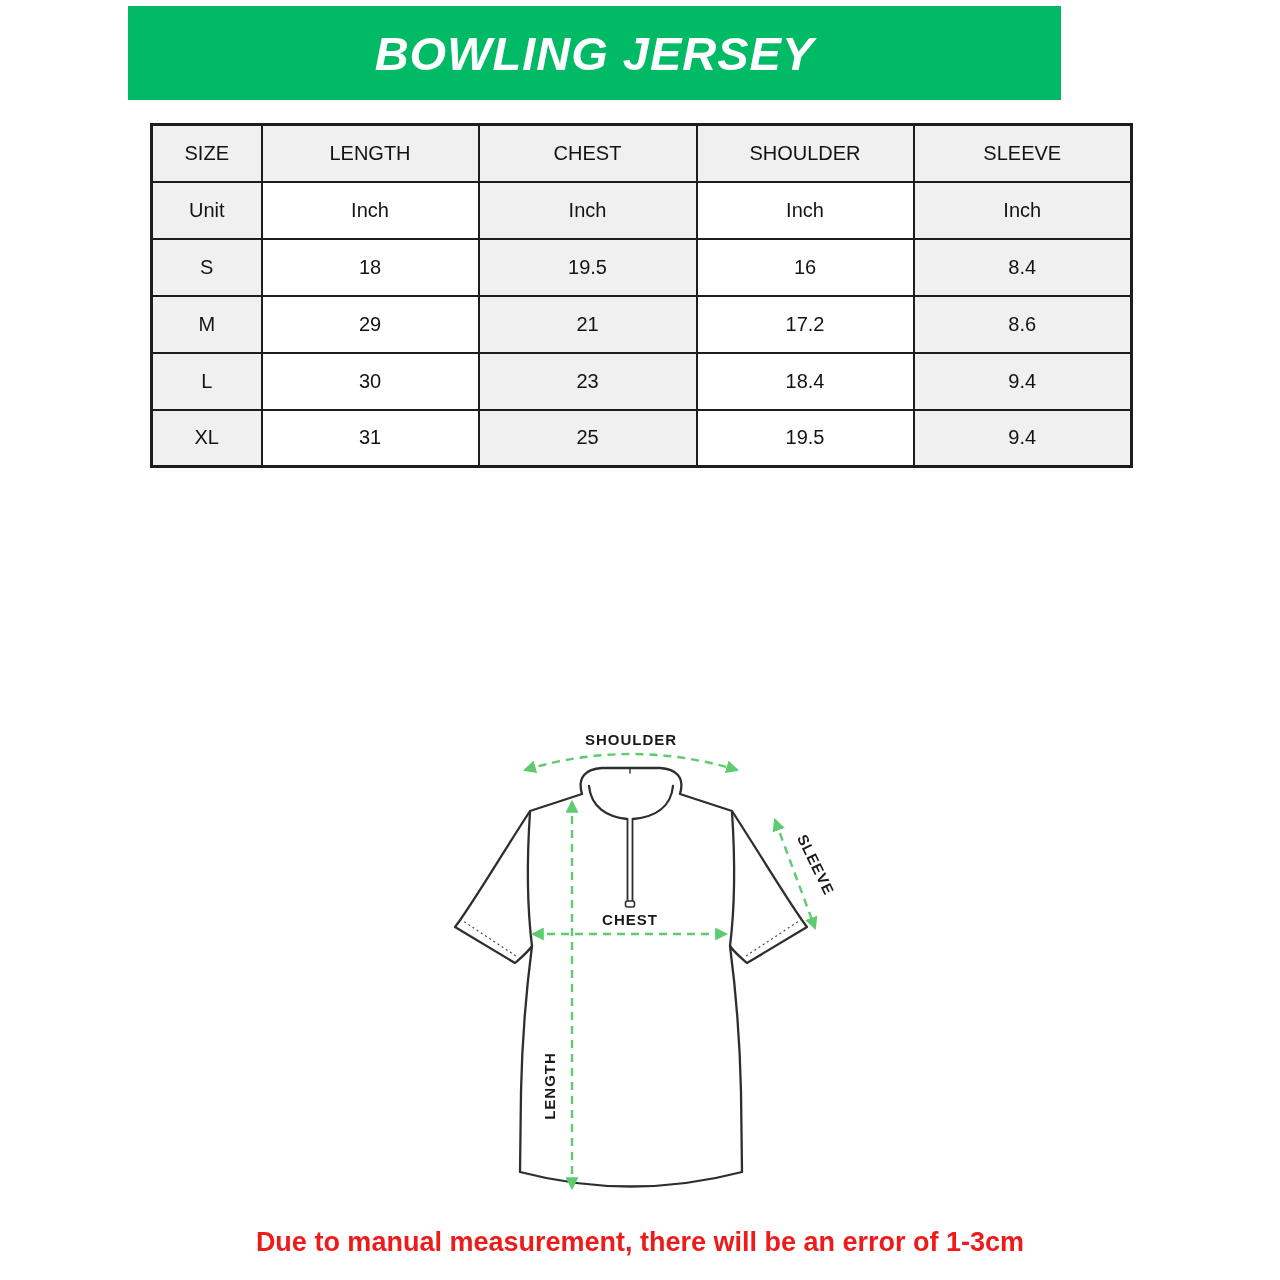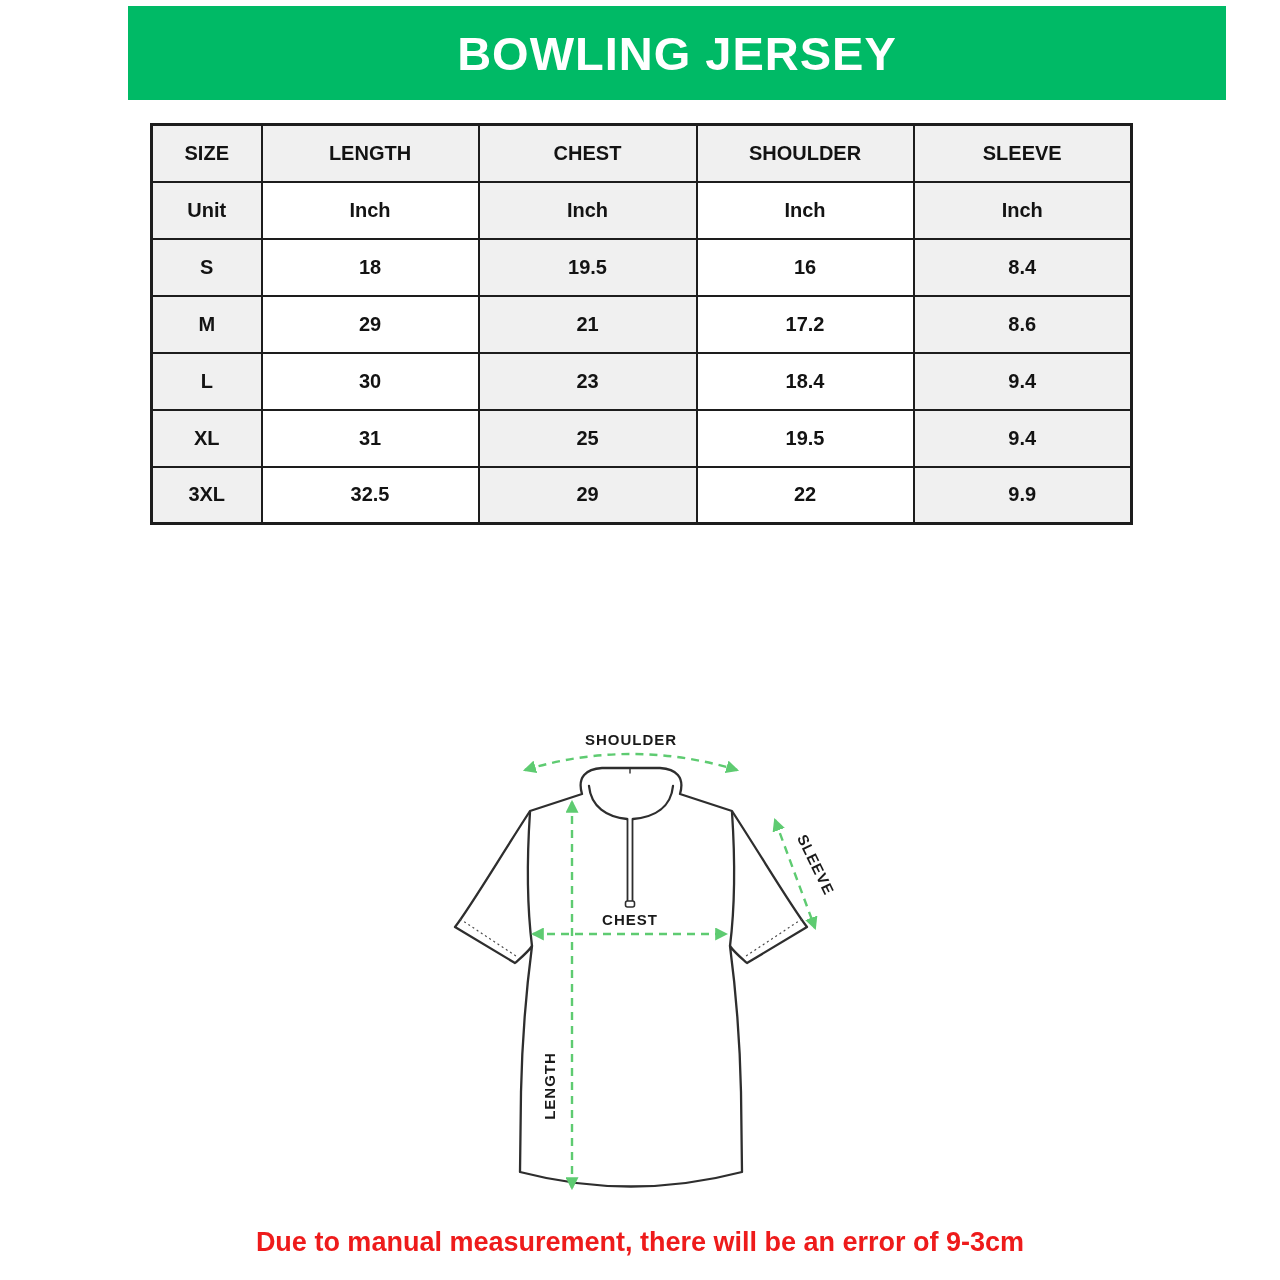--- a/index.html
+++ b/index.html
@@ -12,23 +12,23 @@
     position: relative;
     width: 1280px; height: 1280px;
     background: #ffffff;
     overflow: hidden;
   }
 
   
   .banner {
     position: absolute;
     left: 128px; top: 6px;
-    width: 1098px; height: 94px;
+    width: 933px; height: 94px;
     background: #00ba66;
-    display: flex; align-items: center; justify-content: center;
+    display: flex; align-items: center; justify-content: center; font-style: italic;
   }
   .banner-title {
     margin: 0;
     color: #ffffff;
     font-size: 47px;
     font-weight: bold;
     letter-spacing: 1px;
     line-height: 1;
   }
 
@@ -41,21 +41,21 @@
     table-layout: fixed;
     border: 3px solid #1d1d1d;
   }
   .size-table th, .size-table td {
     border: 2px solid #1d1d1d;
     height: 57px;
     padding: 0;
     text-align: center;
     vertical-align: middle;
     font-size: 20px;
-    font-weight: bold;
+    font-weight: normal;
     color: #131313;
   }
   .size-table th { background: #f0f0f0; }
   .size-table td:nth-child(odd)  { background: #f0f0f0; }
   .size-table td:nth-child(even) { background: #ffffff; }
 
   
   .diagram {
     position: absolute;
     left: 427px; top: 714px;
@@ -161,27 +161,20 @@
         <td>18.4</td>
         <td>9.4</td>
       </tr>
       <tr>
         <td>XL</td>
         <td>31</td>
         <td>25</td>
         <td>19.5</td>
         <td>9.4</td>
       </tr>
-      <tr>
-        <td>3XL</td>
-        <td>32.5</td>
-        <td>29</td>
-        <td>22</td>
-        <td>9.9</td>
-      </tr>
     </tbody>
   </table>
 
   <figure class="diagram" style="margin:0;">
     <svg width="430" height="500" viewBox="0 0 430 500">
       <defs>
         <marker id="arrow" viewBox="0 0 12 12" markerWidth="13" markerHeight="13" refX="10" refY="6" orient="auto-start-reverse" markerUnits="userSpaceOnUse">
           <path d="M0,0 L12,6 L0,12 Z" fill="#5ecb71"></path>
         </marker>
       </defs>
@@ -209,15 +202,15 @@
       <path class="measure" marker-start="url(#arrow)" marker-end="url(#arrow)" d="M106,220 L299,220"></path>
       <path class="measure" marker-start="url(#arrow)" marker-end="url(#arrow)" d="M145,88 L145,474"></path>
 
       <text x="204" y="31" text-anchor="middle" font-size="15">SHOULDER</text>
       <text x="203" y="211" text-anchor="middle" font-size="15">CHEST</text>
       <text transform="translate(384,153) rotate(64)" text-anchor="middle" font-size="15">SLEEVE</text>
       <text transform="translate(128,372) rotate(-90)" text-anchor="middle" font-size="15">LENGTH</text>
     </svg>
   </figure>
 
-  <p class="footer-note">Due to manual measurement, there will be an error of 9-3cm</p>
+  <p class="footer-note">Due to manual measurement, there will be an error of 1-3cm</p>
 
 </div>
 
 </body></html>

